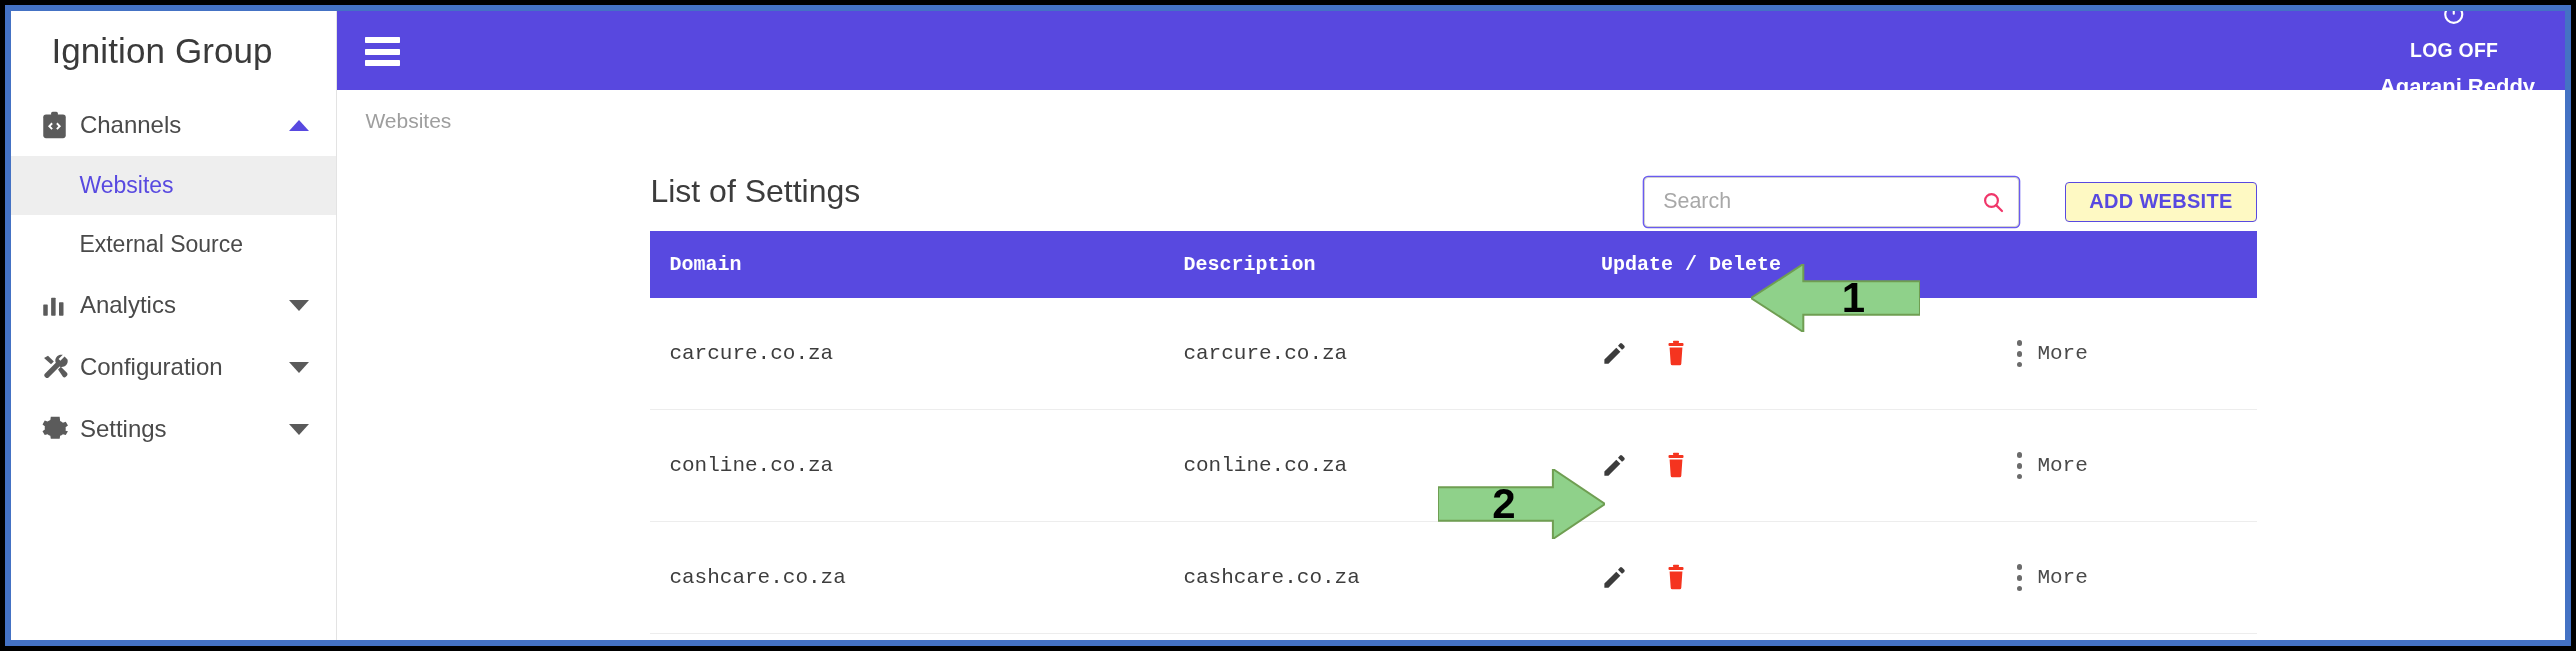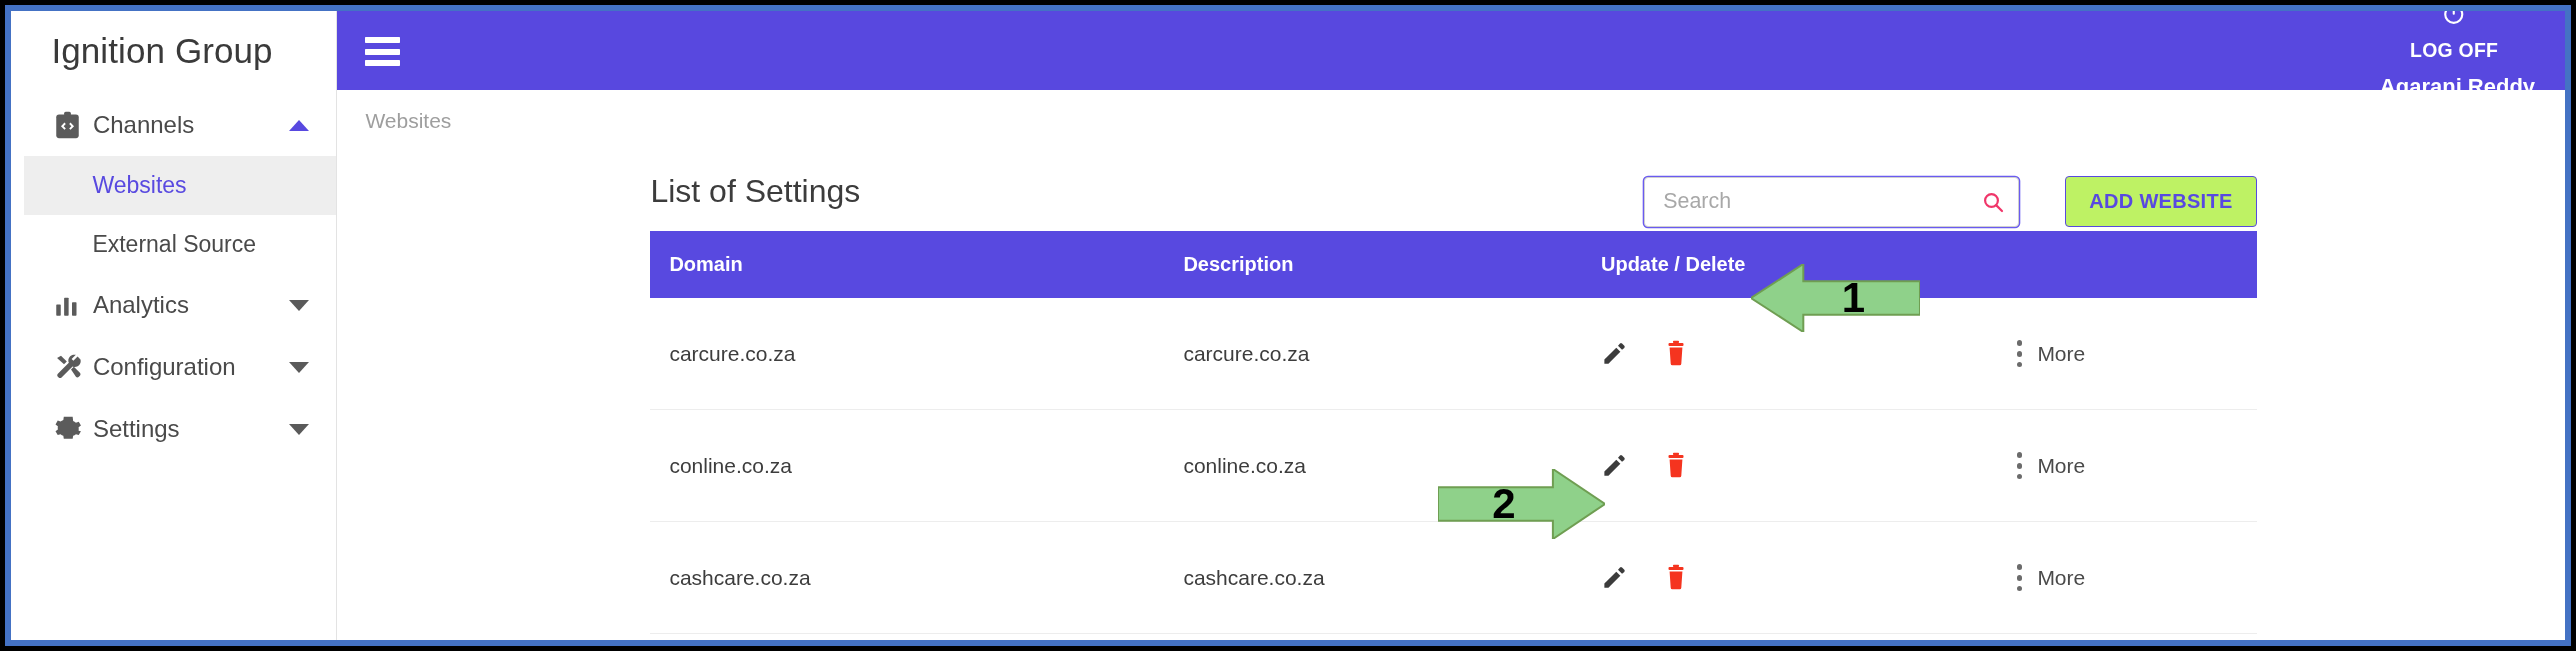--- a/index.html
+++ b/index.html
@@ -8,21 +8,21 @@
   .frame{position:absolute;left:0;top:0;width:2576px;height:651px;background:#000;box-sizing:border-box;padding:5.4px;}
   .frame-inner{position:relative;width:100%;height:100%;box-sizing:border-box;border:6.7px solid #4472C4;background:#ffffff;overflow:hidden;}
 
   .app{position:absolute;inset:0;display:flex;background:#ffffff;}
 
   
   .sidebar{width:326px;flex:0 0 326px;background:#ffffff;border-right:0.7px solid #e3e3e3;box-sizing:border-box;position:relative;}
   .brand{height:79px;display:flex;align-items:center;padding-left:28px;box-sizing:border-box;margin-left:12px;}
   .brand-title{font-size:35px;color:#3a3a3a;font-weight:400;letter-spacing:0.1px;}
 
-  .nav{padding-top:4px;margin-left:13px;}
+  .nav{padding-top:4px;}
   .nav-group{height:62px;display:flex;align-items:center;padding:0 27px 0 29.5px;box-sizing:border-box;cursor:pointer;position:relative;}
   .nav-ico{width:39px;flex:0 0 39px;display:flex;align-items:center;justify-content:flex-start;color:#5b5b5b;}
   .nav-ico svg{display:block;}
   .nav-label{flex:1;font-size:24px;color:#4a4a4a;}
   .caret{width:0;height:0;border-left:10.7px solid transparent;border-right:10.7px solid transparent;}
   .caret.down{border-top:11.4px solid #5a5a5a;}
   .caret.up{border-bottom:11.4px solid #5849e0;}
 
   .subitem{height:59px;display:flex;align-items:center;padding-left:68px;box-sizing:border-box;font-size:23px;color:#4a4a4a;cursor:pointer;}
   .subitem.active{background:#eeeeee;color:#5849e0;}
@@ -48,23 +48,23 @@
 
   .card-head{height:79px;display:flex;align-items:center;justify-content:space-between;}
   .card-title{font-size:32px;color:#3c3c3c;}
   .head-right{display:flex;align-items:center;gap:46px;margin-top:20px;}
 
   .search-box{width:375px;height:50px;border:1.3px solid #cfcfcf;border-radius:4px;box-shadow:0 0 0 1.3px #6a5bf0;display:flex;align-items:center;padding:0 13.4px 0 16px;box-sizing:border-box;background:#fff;}
   .search-input{flex:1;border:0;outline:0;font-size:21.4px;color:#3b3b3b;font-family:"Liberation Sans",sans-serif;background:transparent;min-width:0;}
   .search-input::placeholder{color:#a8a8a8;}
   .search-ico{flex:0 0 auto;display:flex;align-items:center;color:#f0366a;}
 
-  .add-btn{height:51px;padding:0 23px;border:1.3px solid #5849e0;border-radius:4px;background:#bef264;color:#5849e0;font-size:20px;font-weight:bold;letter-spacing:0.3px;cursor:pointer;font-family:"Liberation Sans",sans-serif;display:flex;align-items:center;}
-
-  table.tbl{width:100%;border-collapse:collapse;table-layout:fixed;}
+  .add-btn{height:40px;padding:0 23px;border:1.3px solid #5849e0;border-radius:4px;background:#fef9c3;color:#5849e0;font-size:20px;font-weight:bold;letter-spacing:0.3px;cursor:pointer;font-family:"Liberation Sans",sans-serif;display:flex;align-items:center;}
+
+  table.tbl{width:100%;border-collapse:collapse;table-layout:fixed;font-family:Liberation Mono, monospace;}
   table.tbl thead th{background:#5849e0;color:#ffffff;font-size:20px;font-weight:bold;text-align:left;height:67px;padding:0;}
   .th-pad{padding-left:19px;}
   table.tbl tbody td{height:111px;font-size:21px;color:#3d3d3d;border-bottom:1.3px solid #ededed;padding:0;vertical-align:middle;}
   .td-pad{padding-left:19px;}
   .col-domain{width:32%;}
   .col-desc{width:26%;}
   .col-upd{width:26%;}
   .col-more{width:16%;}
 
   .acts{display:flex;align-items:center;gap:36px;padding-left:19px;}

